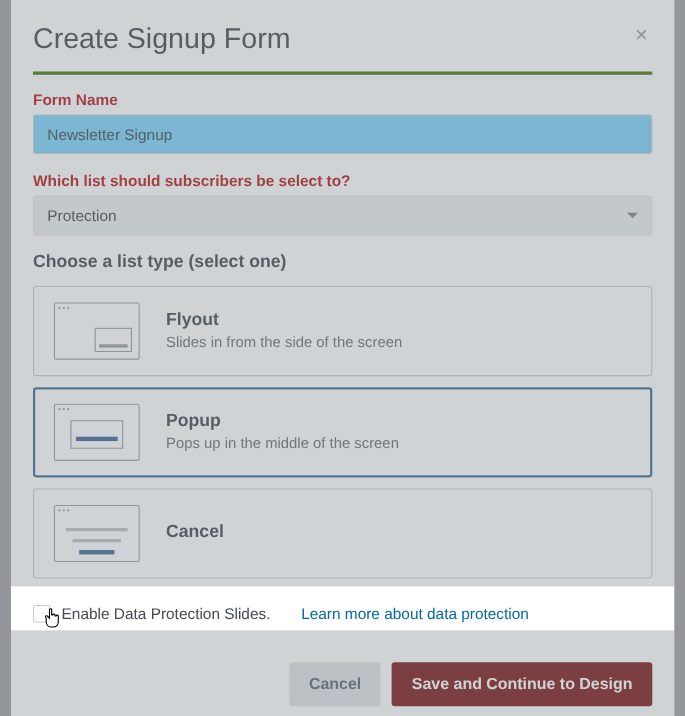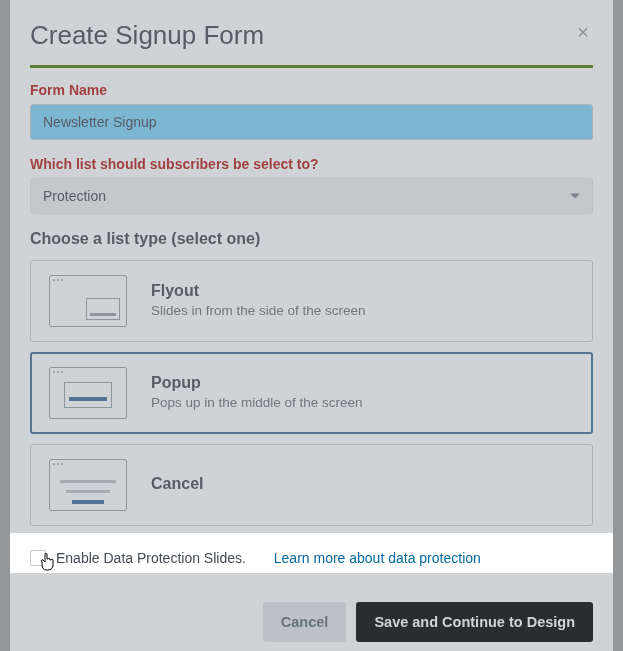--- a/index.html
+++ b/index.html
@@ -158,21 +158,21 @@
     }
     .dp-label { font-size:14px; color:#444a52; }
     .dp-link { color:#0369a1; text-decoration:none; cursor:pointer;margin-left:24px; }
     .footer {
       display:flex; justify-content:flex-end; gap:10px; margin-top:22px;
     }
     .btn {
       border:none; border-radius:3px; padding:12px 18px; font-size:14.5px; font-weight:700; cursor:pointer;
     }
     .btn-secondary { background:#e2e4e6; color:#5f6b74; }
-    .btn-primary { background:#000000; color:#fff; }
+    .btn-primary { background:#7f1d1d; color:#fff; }
     .cursor-hand {
       position:absolute; left:40px; top:553px; font-size:15px; color:#000; pointer-events:none;
     }
     .overlay-dim {
       position:absolute; left:10px; right:10px; background:rgba(120,128,136,0.35); pointer-events:none;
     }
     .dim-top { top:0; height:533px; }
     .dim-bottom { top:573px; bottom:0; }
   </style>
 </head>

